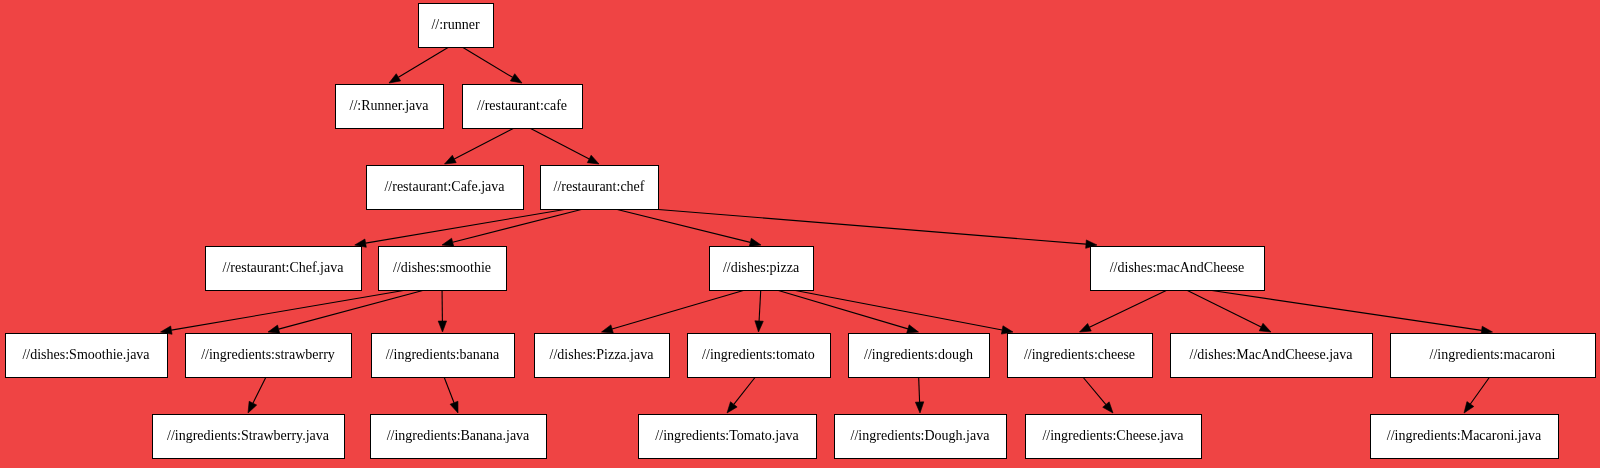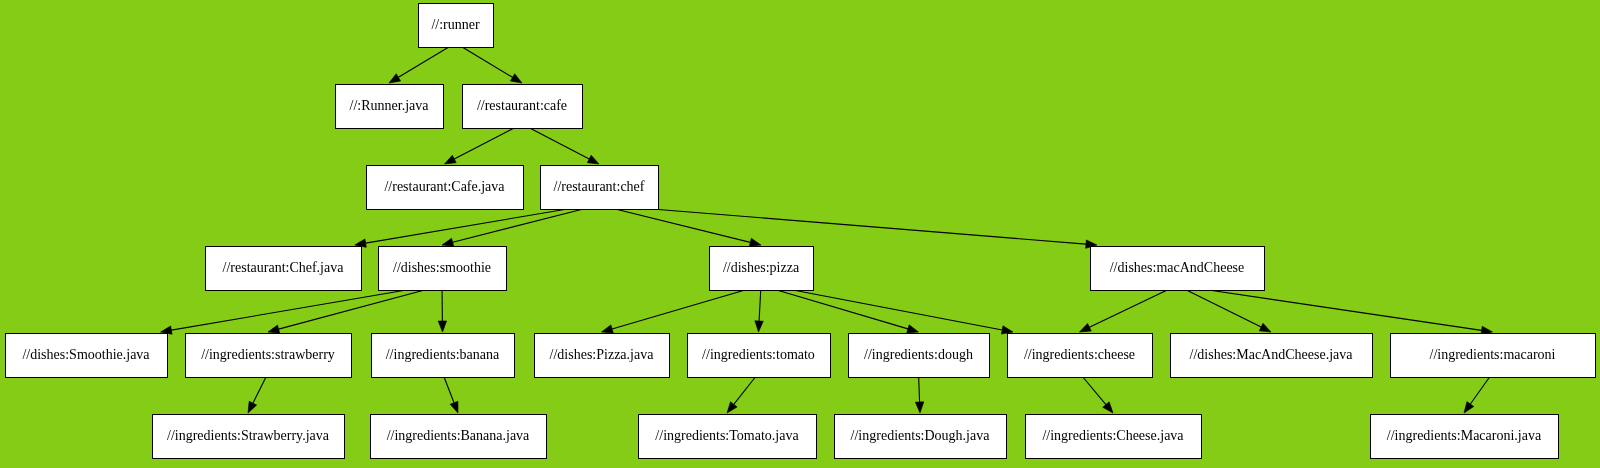--- a/index.html
+++ b/index.html
@@ -4,21 +4,21 @@
 <style>
   html, body {
     margin: 0;
     padding: 0;
     background: #ffffff;
   }
   #graph-root {
     position: relative;
     width: 1600px;
     height: 468px;
-    background: #84cc16;
+    background: #ef4444;
     font-family: "Liberation Serif", "DejaVu Serif", serif;
     overflow: hidden;
   }
   #graph-svg {
     position: absolute;
     top: 0;
     left: 0;
     width: 1600px;
     height: 468px;
   }

